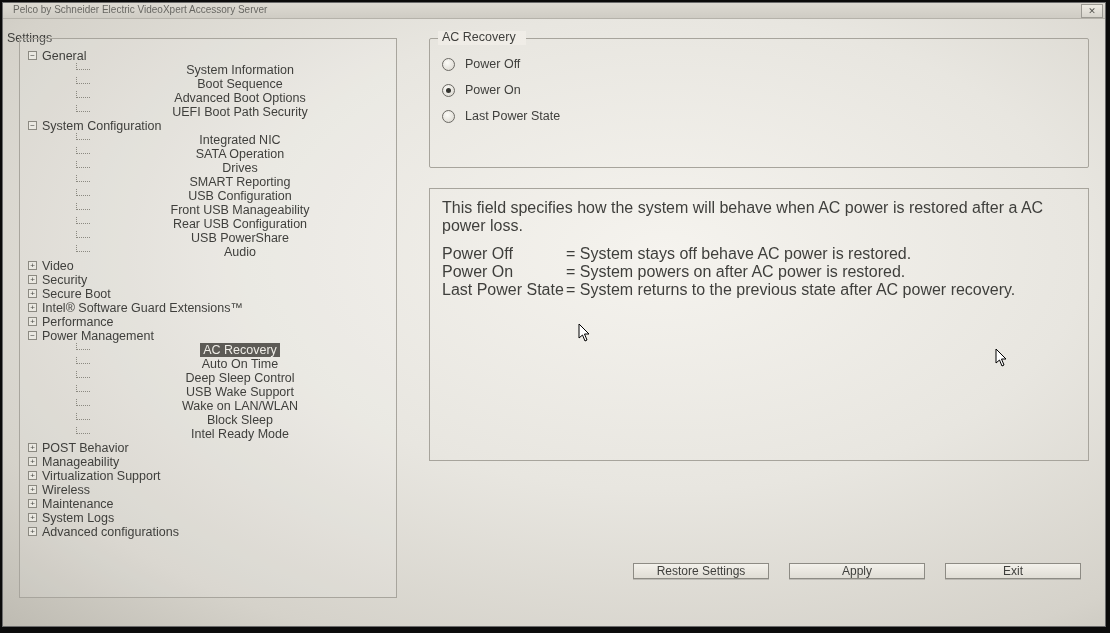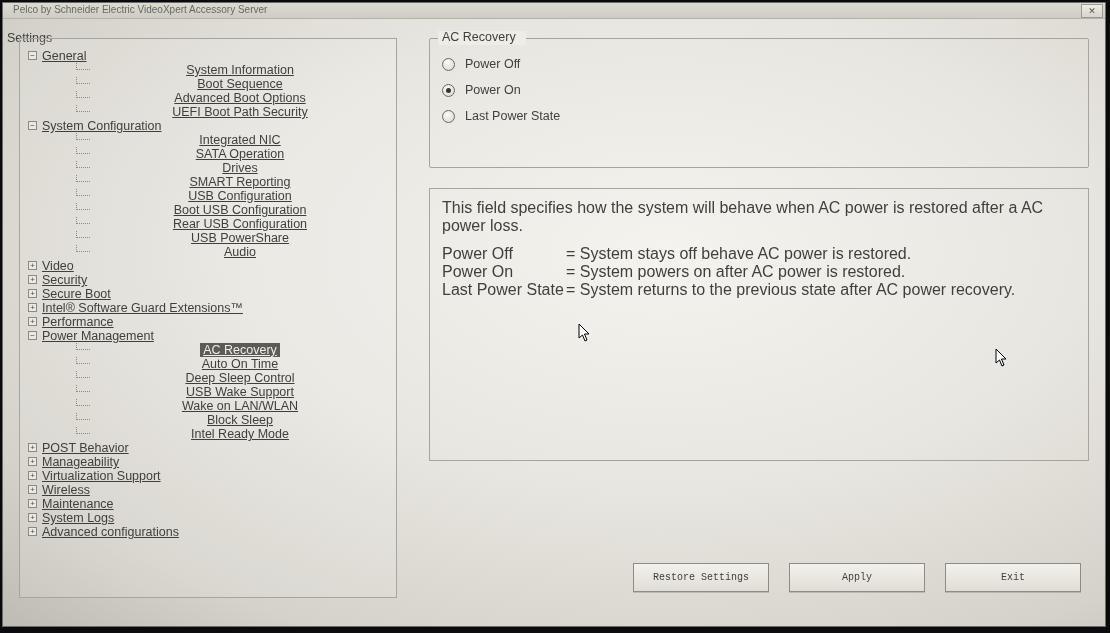--- a/index.html
+++ b/index.html
@@ -70,21 +70,21 @@
     position: absolute; width: 14px; height: 7px;
     border-left: 1px dotted #8b8981;
     border-bottom: 1px dotted #8b8981;
   }
   .lvl2 .branch { left: 50px; top: 0; }
   .selected {
     background: #5d5b56; color: #efede7;
     padding: 0 3px;
   }
   .lvl2.sel-row .branch { top: 0; }
-  .lvl2 .label, .lvl1 .label, .lvl0 .label { position: relative; text-decoration: underline; }
+  .lvl2 .label, .lvl1 .label, .lvl0 .label { position: relative; }
 
   
   .panel {
     position: absolute;
     left: 426px; top: 35px;
     width: 660px; height: 490px;
   }
   .groupbox {
     position: absolute; left: 0; top: 0; width: 660px; height: 130px;
     border: 1px solid #a7a49c;
@@ -128,27 +128,26 @@
   .desc-table { margin-top: 10px; }
   .desc-row { display: flex; }
   .desc-key { width: 124px; }
   .desc-val::before { content: "= "; }
   
   .btn-row {
     position: absolute; left: 630px; top: 560px;
     display: flex; gap: 20px;
   }
   .btn {
-    width: 136px; height: 29px;
+    width: 136px; height: 16px;
     background: linear-gradient(#f3f1eb,#e0ddd5);
     border: 1px solid #8d8b84;
-    font-size: 10px; color: #3f3f3c;
+    font-size: 12px; color: #3f3f3c;
     cursor: pointer;
     box-shadow: 0 1px 0 rgba(0,0,0,0.15);
-    font-family: Liberation Mono, monospace;
   }
   
   .cursor {
     position: absolute; width: 14px; height: 20px;
     pointer-events: none;
   }
 </style>
 </head>
 <body>
 
@@ -174,21 +173,21 @@
 
       <div class="lvl0">
         <div class="expander">−</div>
         <span class="label">System Configuration</span>
       </div>
       <div class="lvl2"><div class="branch"></div><span class="label">Integrated NIC</span></div>
       <div class="lvl2"><div class="branch"></div><span class="label">SATA Operation</span></div>
       <div class="lvl2"><div class="branch"></div><span class="label">Drives</span></div>
       <div class="lvl2"><div class="branch"></div><span class="label">SMART Reporting</span></div>
       <div class="lvl2"><div class="branch"></div><span class="label">USB Configuration</span></div>
-      <div class="lvl2"><div class="branch"></div><span class="label">Boot USB Configuration</span></div>
+      <div class="lvl2"><div class="branch"></div><span class="label">Front USB Manageability</span></div>
       <div class="lvl2"><div class="branch"></div><span class="label">Rear USB Configuration</span></div>
       <div class="lvl2"><div class="branch"></div><span class="label">USB PowerShare</span></div>
       <div class="lvl2"><div class="branch"></div><span class="label">Audio</span></div>
 
       <div class="lvl0"><div class="expander">+</div><span class="label">Video</span></div>
       <div class="lvl0"><div class="expander">+</div><span class="label">Security</span></div>
       <div class="lvl0"><div class="expander">+</div><span class="label">Secure Boot</span></div>
       <div class="lvl0"><div class="expander">+</div><span class="label">Intel® Software Guard Extensions™</span></div>
       <div class="lvl0"><div class="expander">+</div><span class="label">Performance</span></div>
 

